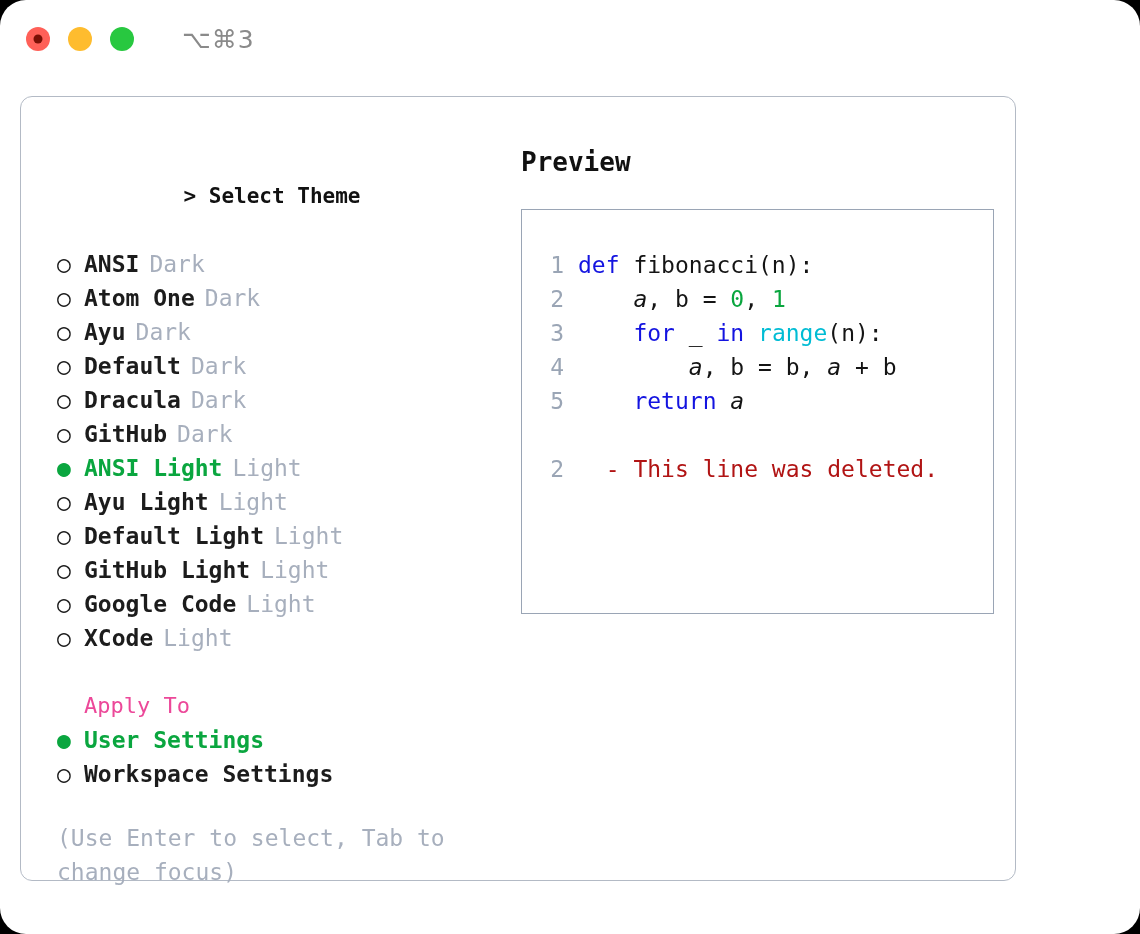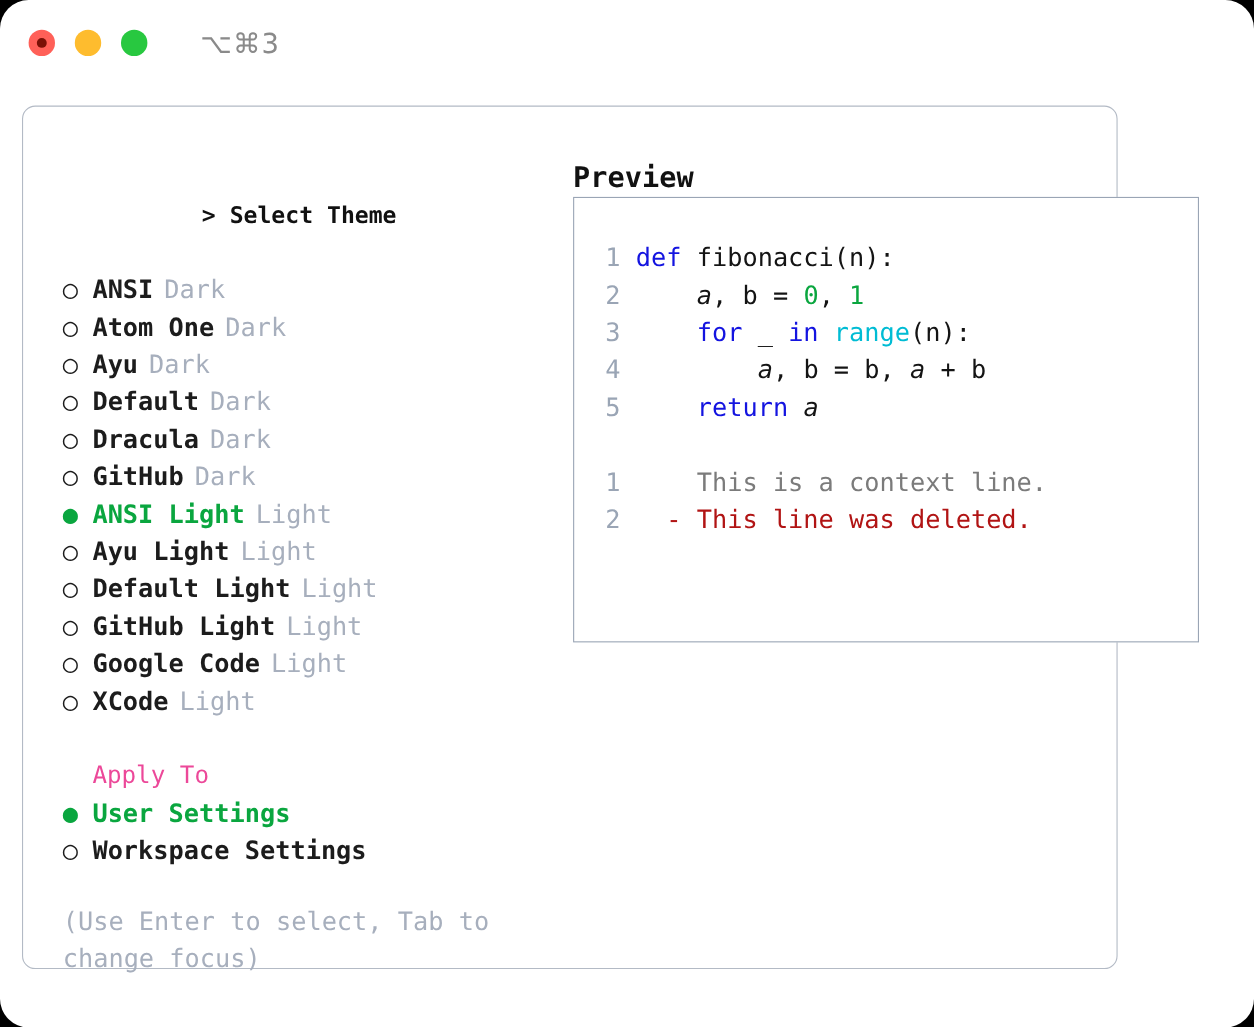--- a/index.html
+++ b/index.html
@@ -125,25 +125,26 @@
 
   
   .preview-title {
     font-family: "DejaVu Sans Mono", monospace;
     font-size: 26px;
     font-weight: bold;
     color: #111111;
     line-height: 34px;
   }
   .preview-box {
-    width: 569px;
+    width: 473px;
     height: 405px;
     border: 1.6px solid #9aa5b5;
     background: #ffffff;
     padding: 38px 0 0 20px;
+    margin-top: 30px;
   }
   .code {
     font-family: "DejaVu Sans Mono", monospace;
     font-size: 23px;
     line-height: 34px;
     white-space: pre;
   }
   .code .ln {
     display: inline-block;
     width: 22px;
@@ -211,19 +212,19 @@
         <div class="spacer-md"></div>
 
         <div class="hint">(Use Enter to select, Tab to change focus)</div>
       </div>
 
       <div class="col-right">
         <div class="preview-title">Preview</div>
         <div class="preview-box">
           <div id="code-block" class="code"><div><span class="ln">1</span><span class="kw">def</span><span class="pln"> fibonacci(n):</span></div><div><span class="ln">2</span><span class="pln">    </span><span class="var">a</span><span class="pln">, </span><span class="pln">b</span><span class="pln"> = </span><span class="num">0</span><span class="pln">, </span><span class="num">1</span></div><div><span class="ln">3</span><span class="pln">    </span><span class="kw">for</span><span class="pln"> _ </span><span class="kw">in</span><span class="pln"> </span><span class="fn">range</span><span class="pln">(n):</span></div><div><span class="ln">4</span><span class="pln">        </span><span class="var">a</span><span class="pln">, </span><span class="pln">b</span><span class="pln"> = </span><span class="pln">b</span><span class="pln">, </span><span class="var">a</span><span class="pln"> + </span><span class="pln">b</span></div><div><span class="ln">5</span><span class="pln">    </span><span class="kw">return</span><span class="pln"> </span><span class="var">a</span></div></div>
           <div class="gap"></div>
-          <div id="diff-block" class="code"><div><span class="ln">1</span><span class="ctx">    </span><span class="ctx">This is a context line.</span></div><div><span class="ln">2</span><span class="del">  - </span><span class="del">This line was deleted.</span></div></div>
+          <div id="diff-block" class="code"><div><span class="ln">2</span><span class="del">  - </span><span class="del">This line was deleted.</span></div></div>
         </div>
       </div>
 
     </div>
   </div>
 </div>
 
 </body></html>

